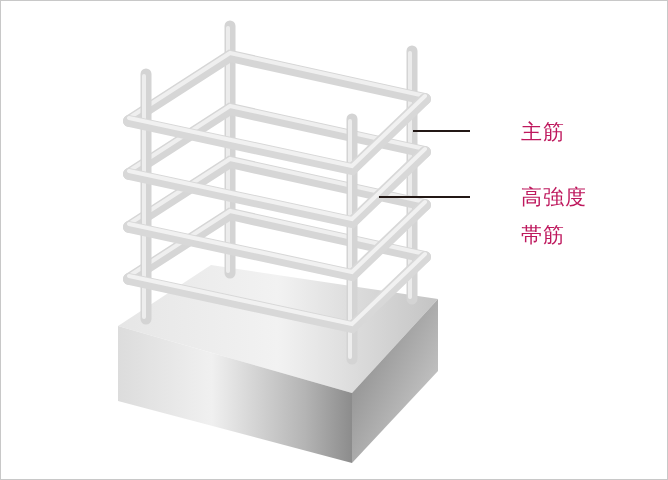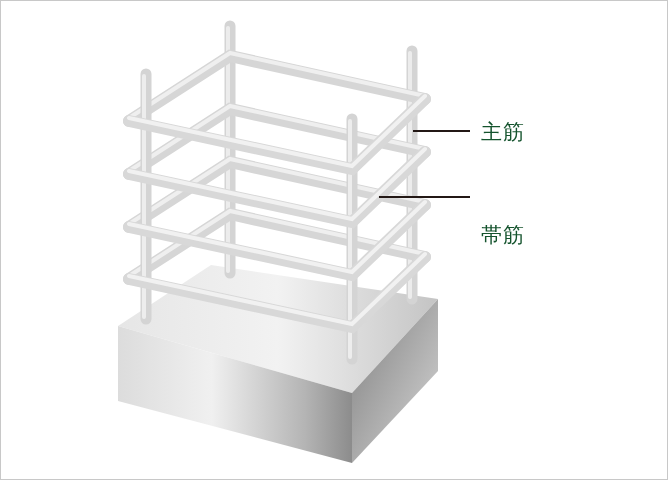--- a/index.html
+++ b/index.html
@@ -1,18 +1,18 @@
 <!DOCTYPE html>
 <html><head>
 <meta charset="utf-8">
 <style>
   html,body{margin:0;padding:0;background:#fff;}
   .frame{position:relative;width:668px;height:480px;box-sizing:border-box;border:1px solid #c8c8c8;background:#fff;overflow:hidden;}
   svg{position:absolute;left:0;top:0;}
-  .label{position:absolute;font-family:"DejaVu Sans",sans-serif;font-size:21px;color:#14532d;letter-spacing:1px;white-space:nowrap;}
+  .label{position:absolute;font-family:"DejaVu Sans",sans-serif;font-size:21px;color:#be185d;letter-spacing:1px;white-space:nowrap;margin-left:40px;}
 </style>
 </head>
 <body>
 
 <div class="frame">
   <svg width="668" height="480" viewBox="0 0 668 480">
     <defs>
       <linearGradient id="frontFace" x1="0" y1="0" x2="1" y2="0">
         <stop offset="0" stop-color="#dcdcdc"></stop>
         <stop offset="0.4" stop-color="#f0f0f0"></stop>
@@ -81,14 +81,15 @@
         <polyline points="128,223 351,271 424,201"></polyline>
         <polyline points="128,275 351,323 424,253"></polyline>
       </g>
     </g>
 
     <line x1="412" y1="130" x2="469" y2="130" stroke="#231815" stroke-width="2"></line>
     <line x1="378" y1="196" x2="469" y2="196" stroke="#231815" stroke-width="2"></line>
   </svg>
 
   <div class="label" style="left:480px;top:117px;">主筋</div>
+  <div class="label" style="left:480px;top:182px;">高強度</div>
   <div class="label" style="left:480px;top:220px;font-family:Liberation Serif, serif;">帯筋</div>
 </div>
 
 </body></html>

